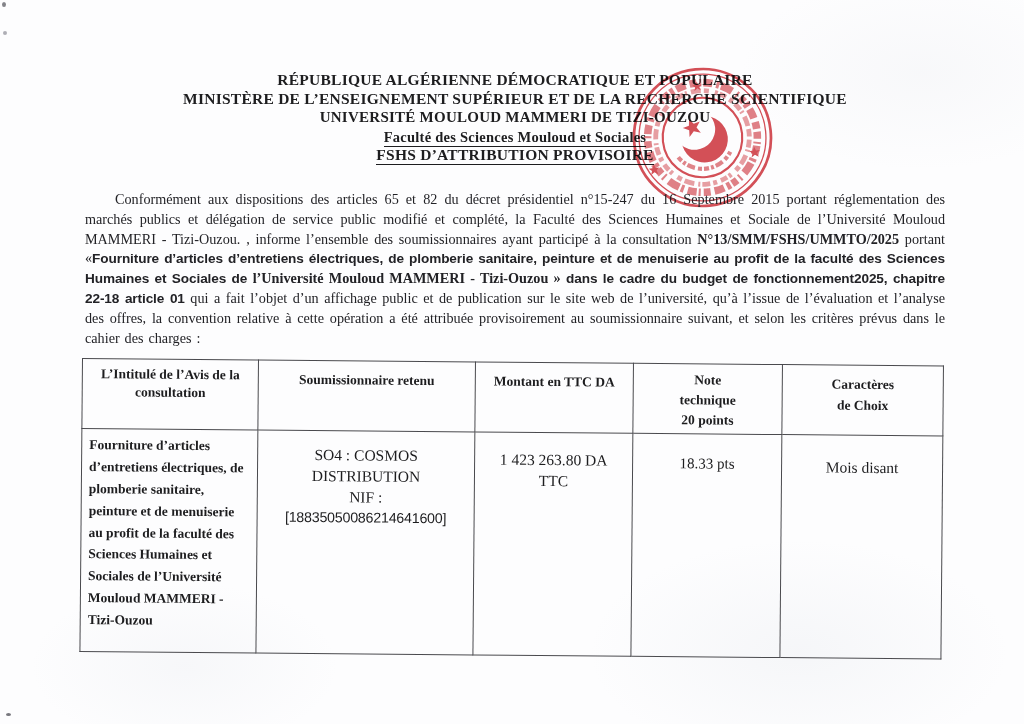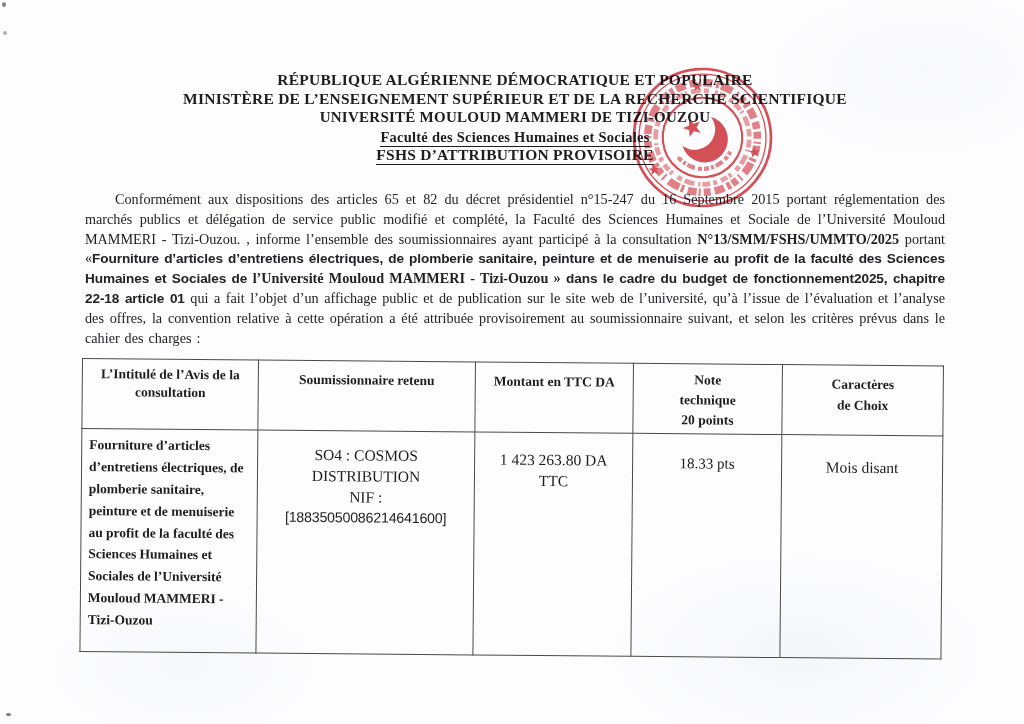--- a/index.html
+++ b/index.html
@@ -77,21 +77,21 @@
 <div class="page">
 
   <div class="artifact a1"></div>
   <div class="artifact a2"></div>
   <div class="artifact a3"></div>
 
   <header class="doc-header">
     <div class="h-line h1">RÉPUBLIQUE ALGÉRIENNE DÉMOCRATIQUE ET POPULAIRE</div>
     <div class="h-line h2">MINISTÈRE DE L’ENSEIGNEMENT SUPÉRIEUR ET DE LA RECHERCHE SCIENTIFIQUE</div>
     <div class="h-line h3">UNIVERSITÉ MOULOUD MAMMERI DE TIZI-OUZOU</div>
-    <div class="h-line h4 underline"><span>Faculté des Sciences Humaines et Sociales</span></div>
+    <div class="h-line h4 underline"><span>Faculté des Sciences Mouloud et Sociales</span></div>
     <div class="h-line h5 underline"><span>FSHS D’ATTRIBUTION PROVISOIRE</span></div>
   </header>
 
   <svg class="stamp" viewBox="-75 -75 150 150" xmlns="http://www.w3.org/2000/svg">
     <defs>
       <mask id="cres">
         <rect x="-75" y="-75" width="150" height="150" fill="#fff"></rect>
         <circle cx="-7" cy="-9" r="20.5" fill="#000"></circle>
       </mask>
       <path id="tinystar" d="M0,-6 L1.7,-1.9 L6,-1.9 L2.6,1 L4,5.3 L0,2.7 L-4,5.3 L-2.6,1 L-6,-1.9 L-1.7,-1.9 Z"></path>

